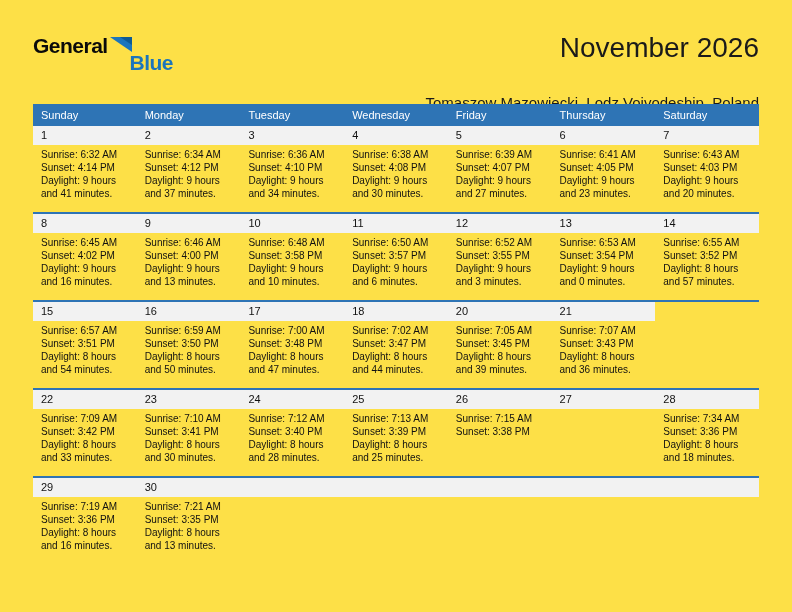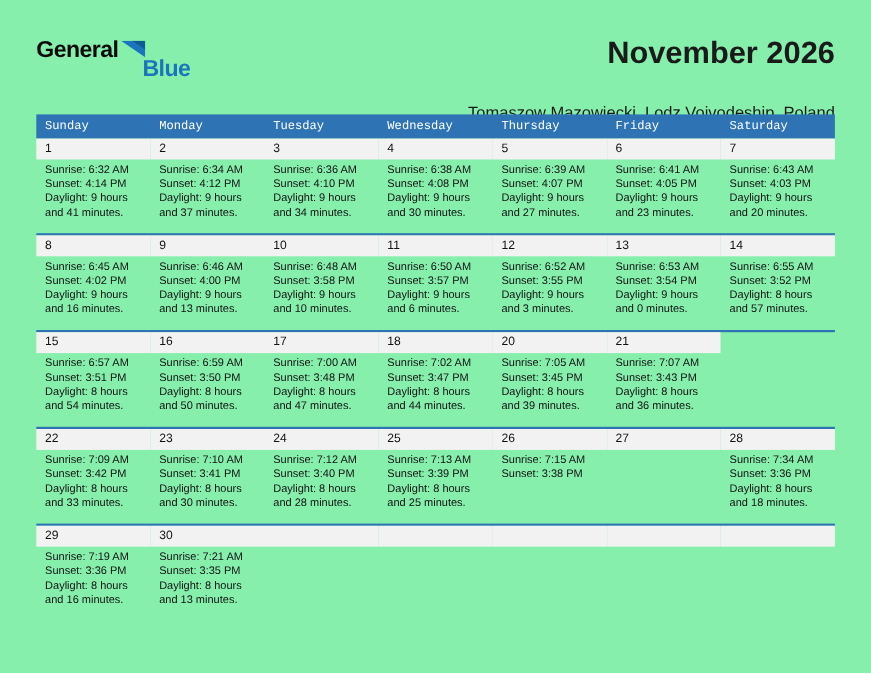--- a/index.html
+++ b/index.html
@@ -4,40 +4,40 @@
 <style>
   * { margin: 0; padding: 0; box-sizing: border-box; }
   html, body { background: #ffffff; }
   body {
     width: 792px; height: 612px;
     font-family: "Liberation Sans", sans-serif;
     color: #000;
     position: relative;
     overflow: hidden;
   }
-  .page { position: absolute; inset: 0; background: #86efac; }
+  .page { position: absolute; inset: 0; background: #fde047; }
 
   
   .logo { position: absolute; left: 33px; top: 34px; width: 140px; }
   .logo-top { font-size: 21px; font-weight: bold; color: #0a0a0a; letter-spacing: -0.5px; display: flex; align-items: flex-start; }
   .logo-triangle { margin-left: 2px; margin-top: 3px; }
   .logo-bottom { font-size: 21px; font-weight: bold; color: var(--accent-blue, #1B75BC); margin-left: 31px; margin-top: -7px; letter-spacing: -0.5px; text-align: right; }
 
   
-  .title { position: absolute; top: 32px; right: 33px; font-size: 28px; color: #1a1a1a; text-align: left; font-weight: bold; }
+  .title { position: absolute; top: 32px; right: 33px; font-size: 28px; color: #1a1a1a; text-align: left; font-weight: normal; }
   .subtitle { position: absolute; top: 77px; right: 33px; font-size: 15px; color: #1a1a1a; text-align: right; margin-top: 17px; }
 
   
   .calendar { position: absolute; top: 104px; left: 33px; right: 33px; }
   .weekday-row {
     display: grid; grid-template-columns: repeat(7, 1fr);
     background: var(--header-bg, #2E74B5);
     color: #fff;
   }
-  .weekday-cell { font-size: 11px; line-height: 22px; padding-left: 8px; height: 22px; font-family: Liberation Mono, monospace; }
+  .weekday-cell { font-size: 11px; line-height: 22px; padding-left: 8px; height: 22px; }
 
   .week-row { display: grid; grid-template-columns: repeat(7, 1fr); }
   .week-row:not(:last-child) { border-bottom: 2px solid var(--separator, #2E74B5); }
 
   .day-cell { min-width: 0; }
   .day-number {
     background: var(--strip-bg, #F2F2F2);
     height: 19px;
     font-size: 11px;
     line-height: 19px;
@@ -71,22 +71,22 @@
 
   <div class="title">November 2026</div>
   <div class="subtitle">Tomaszow Mazowiecki, Lodz Voivodeship, Poland</div>
 
   <div class="calendar">
     <div class="weekday-row">
         <div class="weekday-cell">Sunday</div>
         <div class="weekday-cell">Monday</div>
         <div class="weekday-cell">Tuesday</div>
         <div class="weekday-cell">Wednesday</div>
+        <div class="weekday-cell">Friday</div>
         <div class="weekday-cell">Thursday</div>
-        <div class="weekday-cell">Friday</div>
         <div class="weekday-cell">Saturday</div>
       </div>
     <div>
         <div class="week-row">
           <div class="day-cell">
             <div class="day-number">1</div>
             <div class="day-details">
               <div class="detail-line">Sunrise: 6:32 AM</div>
               <div class="detail-line">Sunset: 4:14 PM</div>
               <div class="detail-line">Daylight: 9 hours and 41 minutes.</div>

